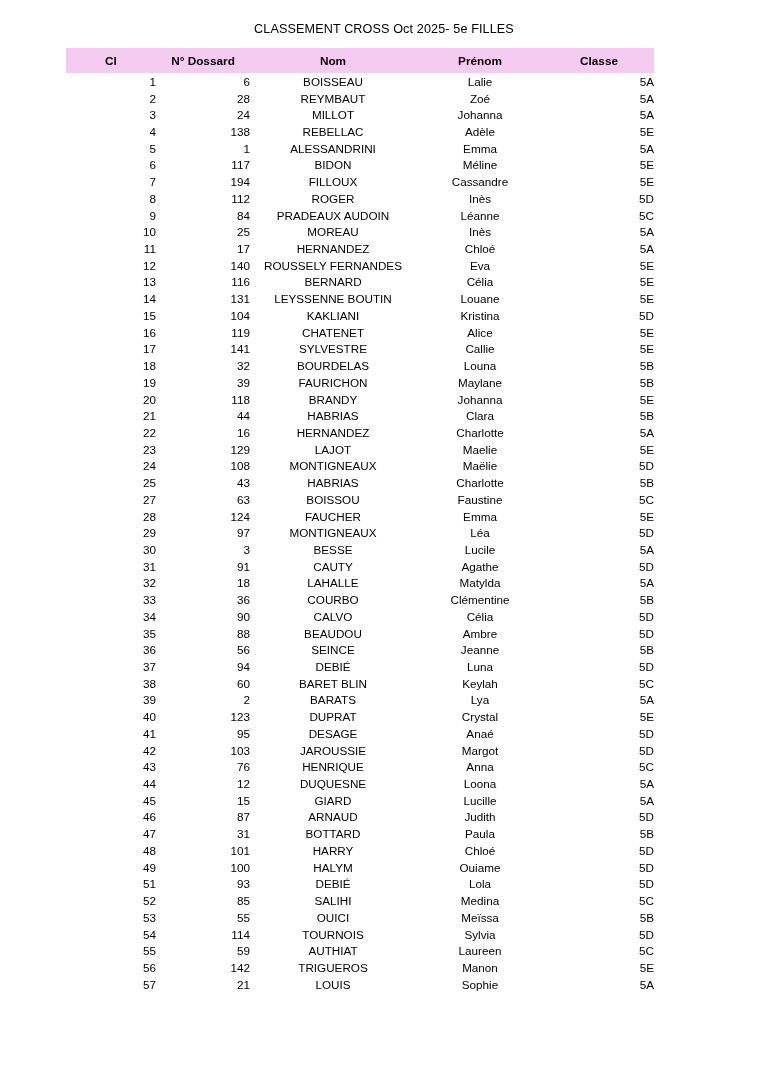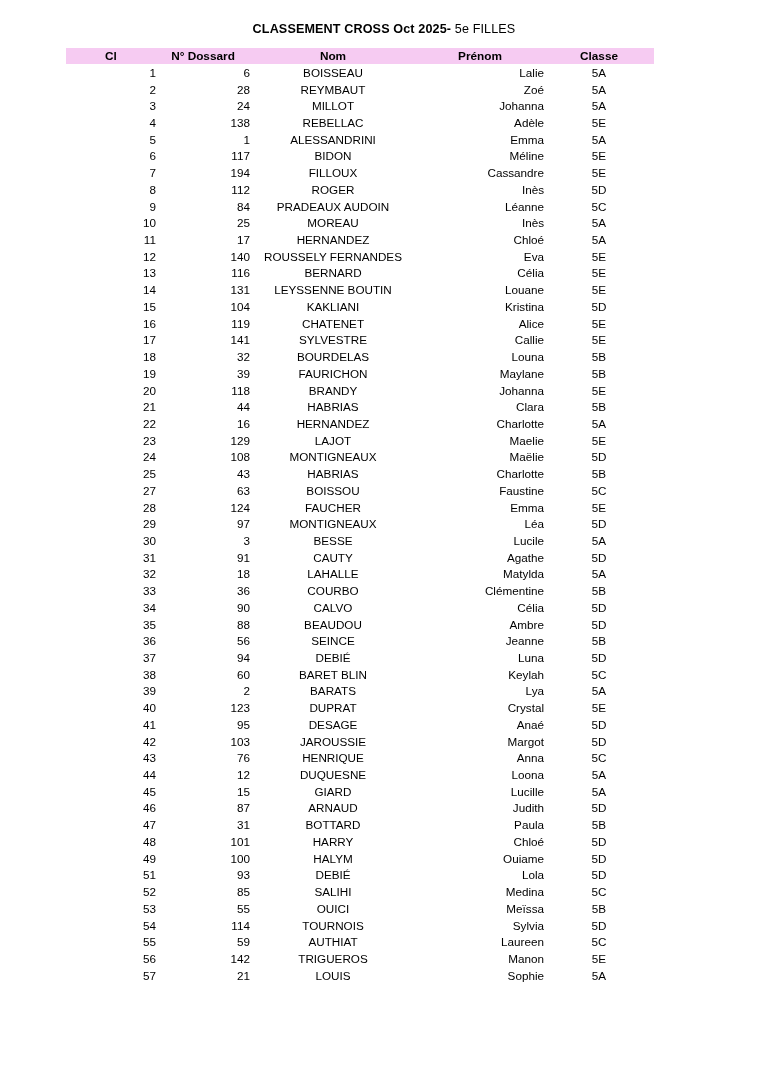--- a/index.html
+++ b/index.html
@@ -28,39 +28,39 @@
     position: absolute;
     left: 0;
     top: 21px;
     width: 768px;
     text-align: center;
     font-size: 12.6px;
     line-height: 16px;
     letter-spacing: 0.01em;
     white-space: nowrap;
   }
-  .doc-title .title-main { font-weight: 700; }
+  .doc-title .title-main { font-weight: 400; }
   .doc-title .title-strong { font-weight: 400; }
 
   
   .ranking-table {
     position: absolute;
     left: 66px;
     top: 48px;
     width: 588px;
     border-collapse: collapse;
     table-layout: fixed;
     font-size: 11.6px;
   }
 
   .ranking-table thead th {
     background: #F6CBF2;
     font-weight: 700;
     font-size: 11.8px;
-    height: 16px;
+    height: 25px;
     padding: 0;
     text-align: center;
     vertical-align: middle;
     border: 0;
     white-space: nowrap;
   }
 
   .ranking-table tbody td {
     height: 16.72px;
     padding: 0;
@@ -85,25 +85,25 @@
   }
   .cell-bib {
     text-align: right;
     padding-right: 6px;
   }
   .cell-name {
     text-align: center;
     padding-left: 5px;
   }
   .cell-first {
+    text-align: center;
+    padding-left: 2px;
+  }
+  .cell-class {
     text-align: right;
-    padding-left: 2px;
-  }
-  .cell-class {
-    text-align: center;
     padding-left: 0px;
   }
 </style>
 </head>
 <body>
 
 <div class="page">
 
   <div class="doc-title">
     <span class="title-main">CLASSEMENT CROSS Oct 2025- </span><span class="title-strong">5e FILLES</span>

